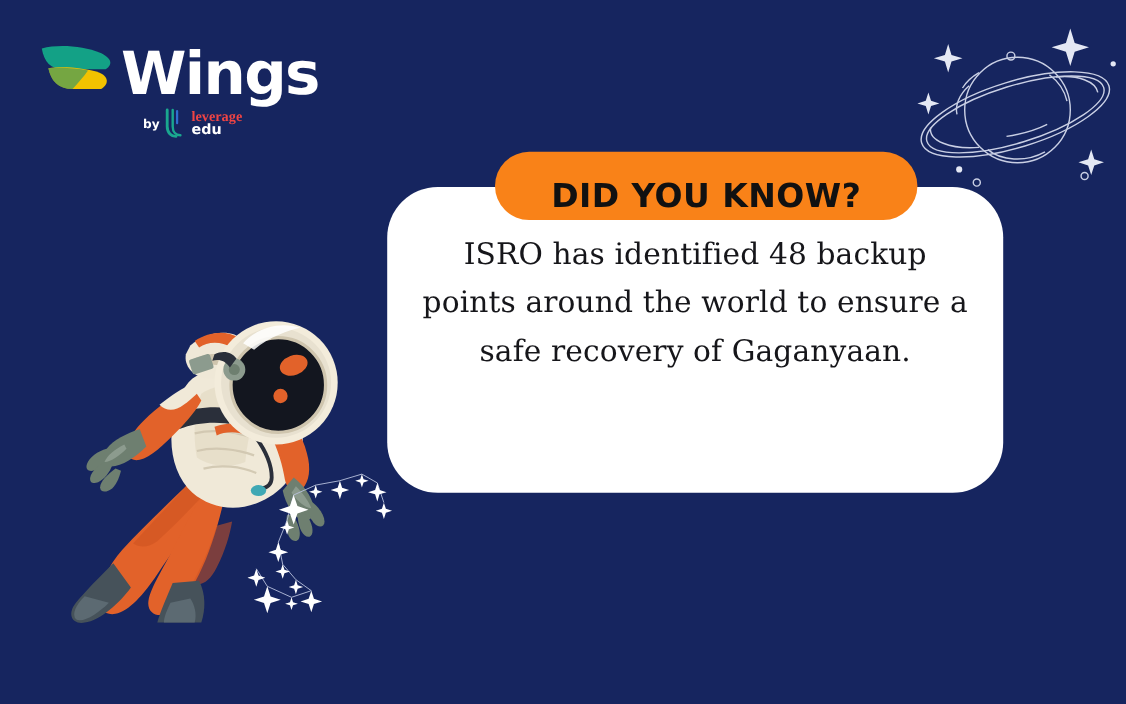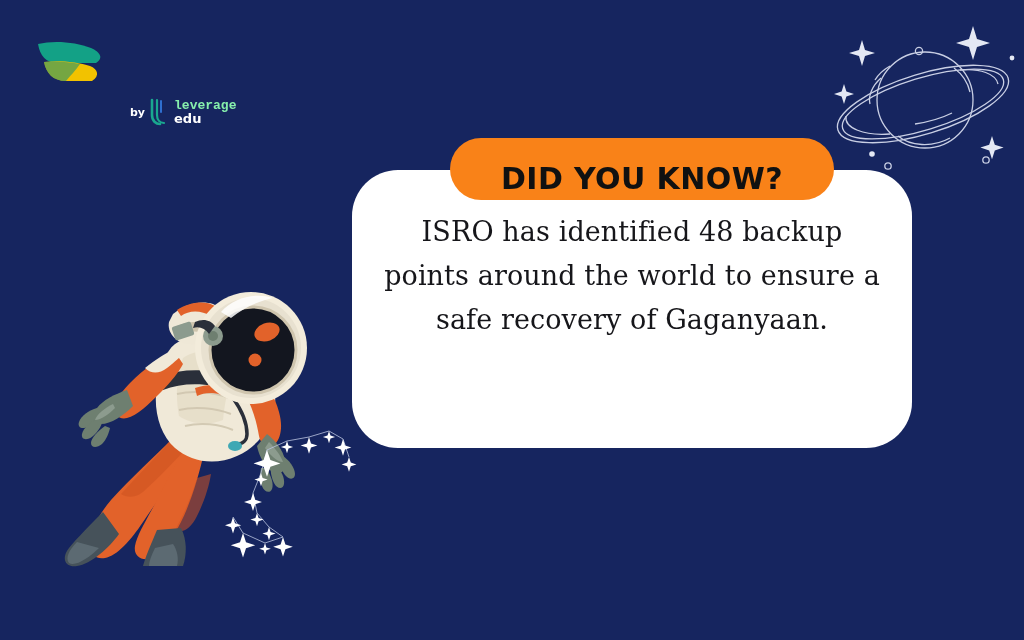--- a/index.html
+++ b/index.html
@@ -39,22 +39,22 @@
     font-size:11px; color:#ffffff; font-weight:bold;
     font-family:"DejaVu Sans", sans-serif;
     margin-left:10px;
   }
   #lev-mark { width:20px; height:28px; }
   #lev-text {
     display:flex; flex-direction:column;
     line-height:1.0; margin-left:1px;
   }
   #lev-text .l1 {
-    font-size:13px; font-weight:bold; color:#86efac;
-    font-family:Liberation Mono, monospace;
+    font-size:13px; font-weight:bold; color:#ef4444;
+    font-family:Liberation Serif, serif;
   }
   #lev-text .l2 {
     font-size:13px; font-weight:bold; color:#ffffff;
     font-family:"DejaVu Sans", sans-serif;
     text-align:left; padding-right:1px;
   }
 
   
   #planet-art {
     position:absolute; left:820px; top:8px;
@@ -110,20 +110,21 @@
 <div id="stage">
 
   <div id="brand">
     <div id="wing-mark">
       <svg width="80" height="52" viewBox="0 0 80 52">
         <path d="M2 6 C18 2 40 4 55 10 C64 14 68 20 60 25 L22 25 C10 25 4 18 2 6 Z" fill="#13a186"></path>
         <path d="M8 24 C22 22 42 24 54 28 C62 31 64 38 56 43 L30 43 C17 43 10 35 8 24 Z" fill="#f2c200"></path>
         <path d="M8 24 C20 23 34 24 44 26 C40 32 34 38 30 43 C17 43 10 35 8 24 Z" fill="#0f8f79" opacity="0.55"></path>
       </svg>
     </div>
+    <div id="wordmark">Wings</div>
     <div id="sublogo">
       <span class="by">by</span>
       <span id="lev-mark">
         <svg width="20" height="28" viewBox="0 0 20 28">
           <path d="M3 2 L3 17 C3 23 7 26 11 26" stroke="#1aa78f" stroke-width="2.6" fill="none" stroke-linecap="round"></path>
           <path d="M8 2 L8 17 C8 22 11 25 15 25" stroke="#1aa78f" stroke-width="2.2" fill="none" stroke-linecap="round"></path>
           <path d="M12 3 L12 14" stroke="#2f6fd0" stroke-width="2" fill="none" stroke-linecap="round"></path>
         </svg>
       </span>
       <span id="lev-text">

